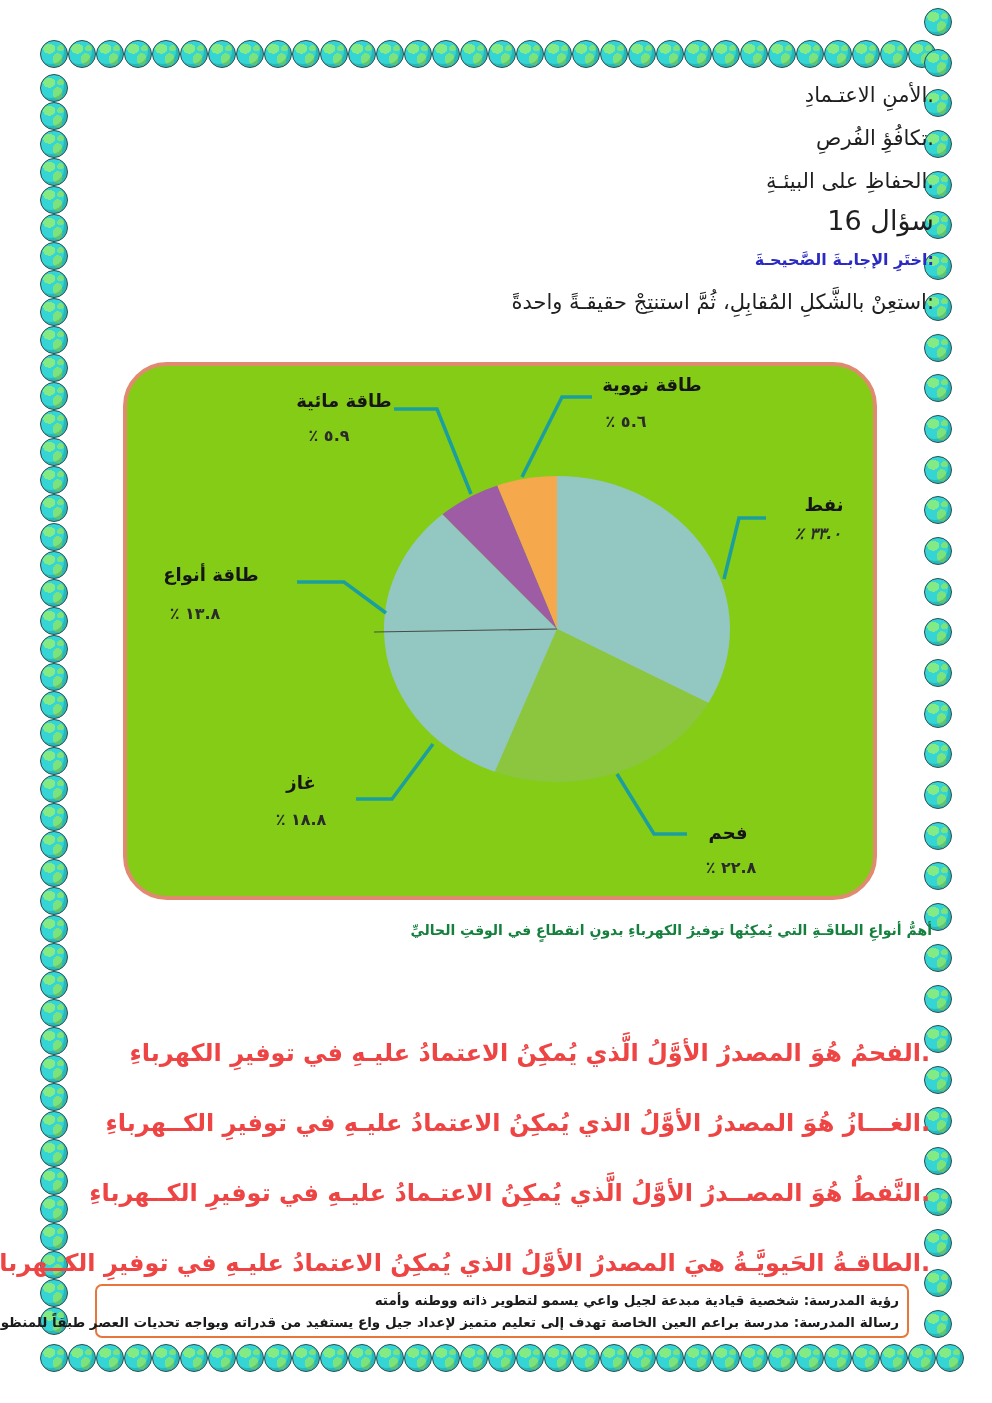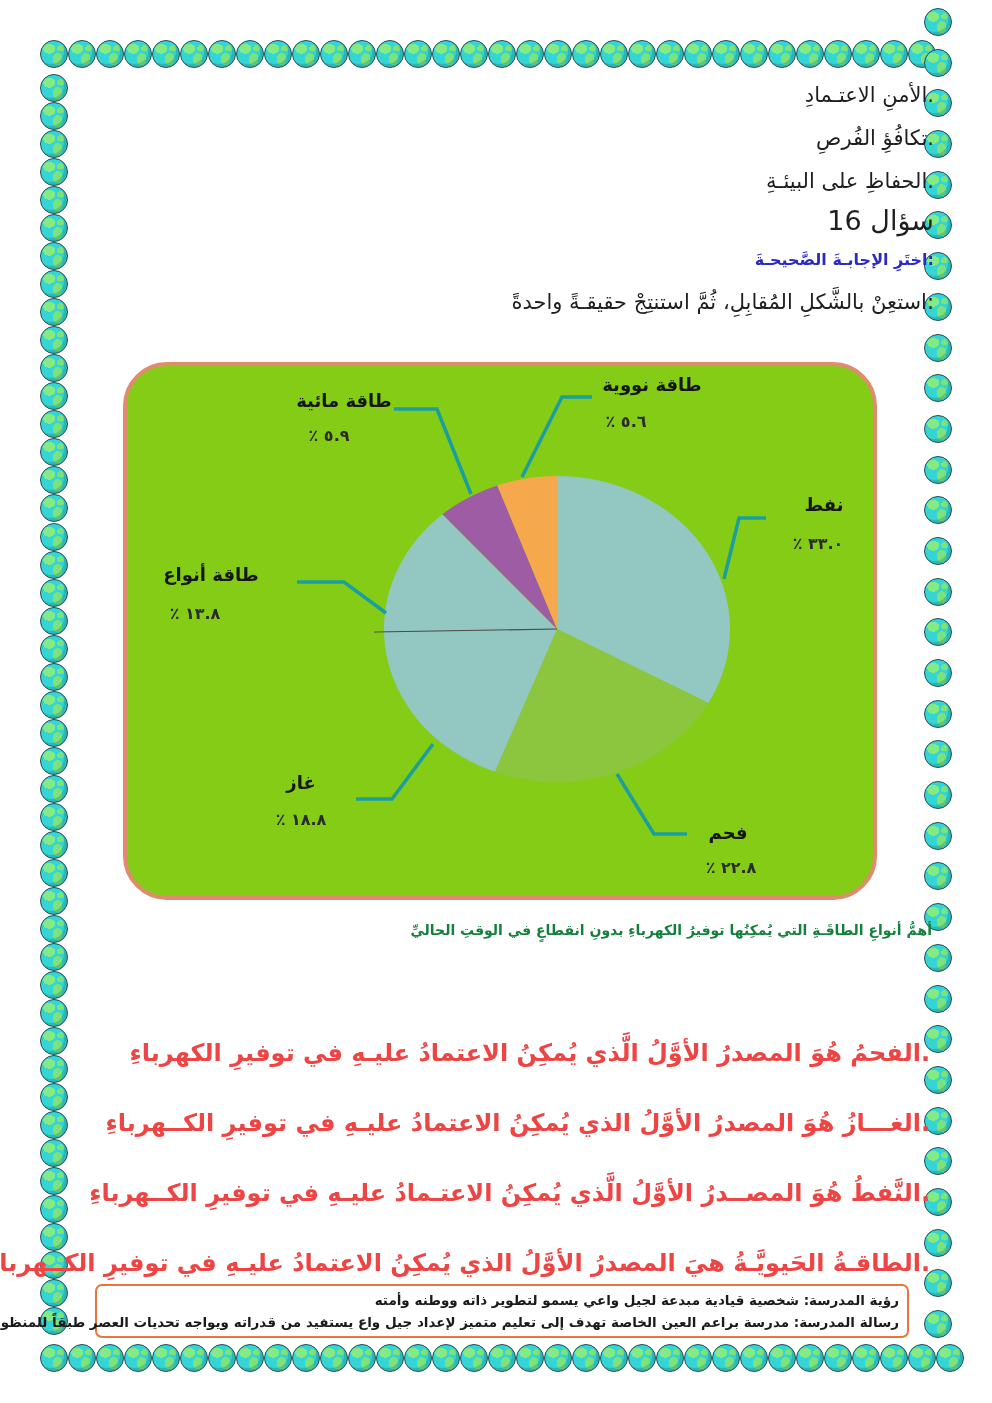--- a/index.html
+++ b/index.html
@@ -33,21 +33,21 @@
     border:4px solid #E08A70;border-radius:44px;}
   #pie-svg{position:absolute;left:0;top:0;width:100%;height:100%;}
   .leader{fill:none;stroke:#1B9E9E;stroke-width:3.5;}
   .pie-label{position:absolute;text-align:center;font-weight:bold;font-size:18px;
     color:#161616;direction:rtl;white-space:nowrap;}
   .pie-value{position:absolute;text-align:center;font-size:16px;font-weight:bold;
     color:#2b2b2b;direction:ltr;white-space:nowrap;}
   
   #lbl-nuclear{left:455px;top:8px;width:140px;}   #val-nuclear{left:449px;top:46px;width:100px;}
   #lbl-hydro{left:152px;top:24px;width:130px;}    #val-hydro{left:152px;top:60px;width:100px;}
-  #lbl-oil{left:647px;top:128px;width:100px;}     #val-oil{left:631px;top:168px;width:120px;}
+  #lbl-oil{left:647px;top:128px;width:100px;}     #val-oil{left:631px;top:158px;width:120px;font-style:italic;}
   #lbl-bio{left:14px;top:198px;width:140px;}      #val-bio{left:8px;top:238px;width:120px;}
   #lbl-gas{left:124px;top:406px;width:100px;}     #val-gas{left:114px;top:444px;width:120px;}
   #lbl-coal{left:551px;top:456px;width:100px;}    #val-coal{left:544px;top:492px;width:120px;}
   
   #main-question{right:60px;top:922px;font-size:14px;font-weight:bold;color:#15803d;
     direction:rtl;white-space:nowrap;text-align:right;}
   #options{right:62px;top:1036px;text-align:right;}
   .option{font-size:24px;font-weight:bold;color:#ef4444;line-height:34px;margin-bottom:36px;
     direction:ltr;white-space:nowrap;}
   

